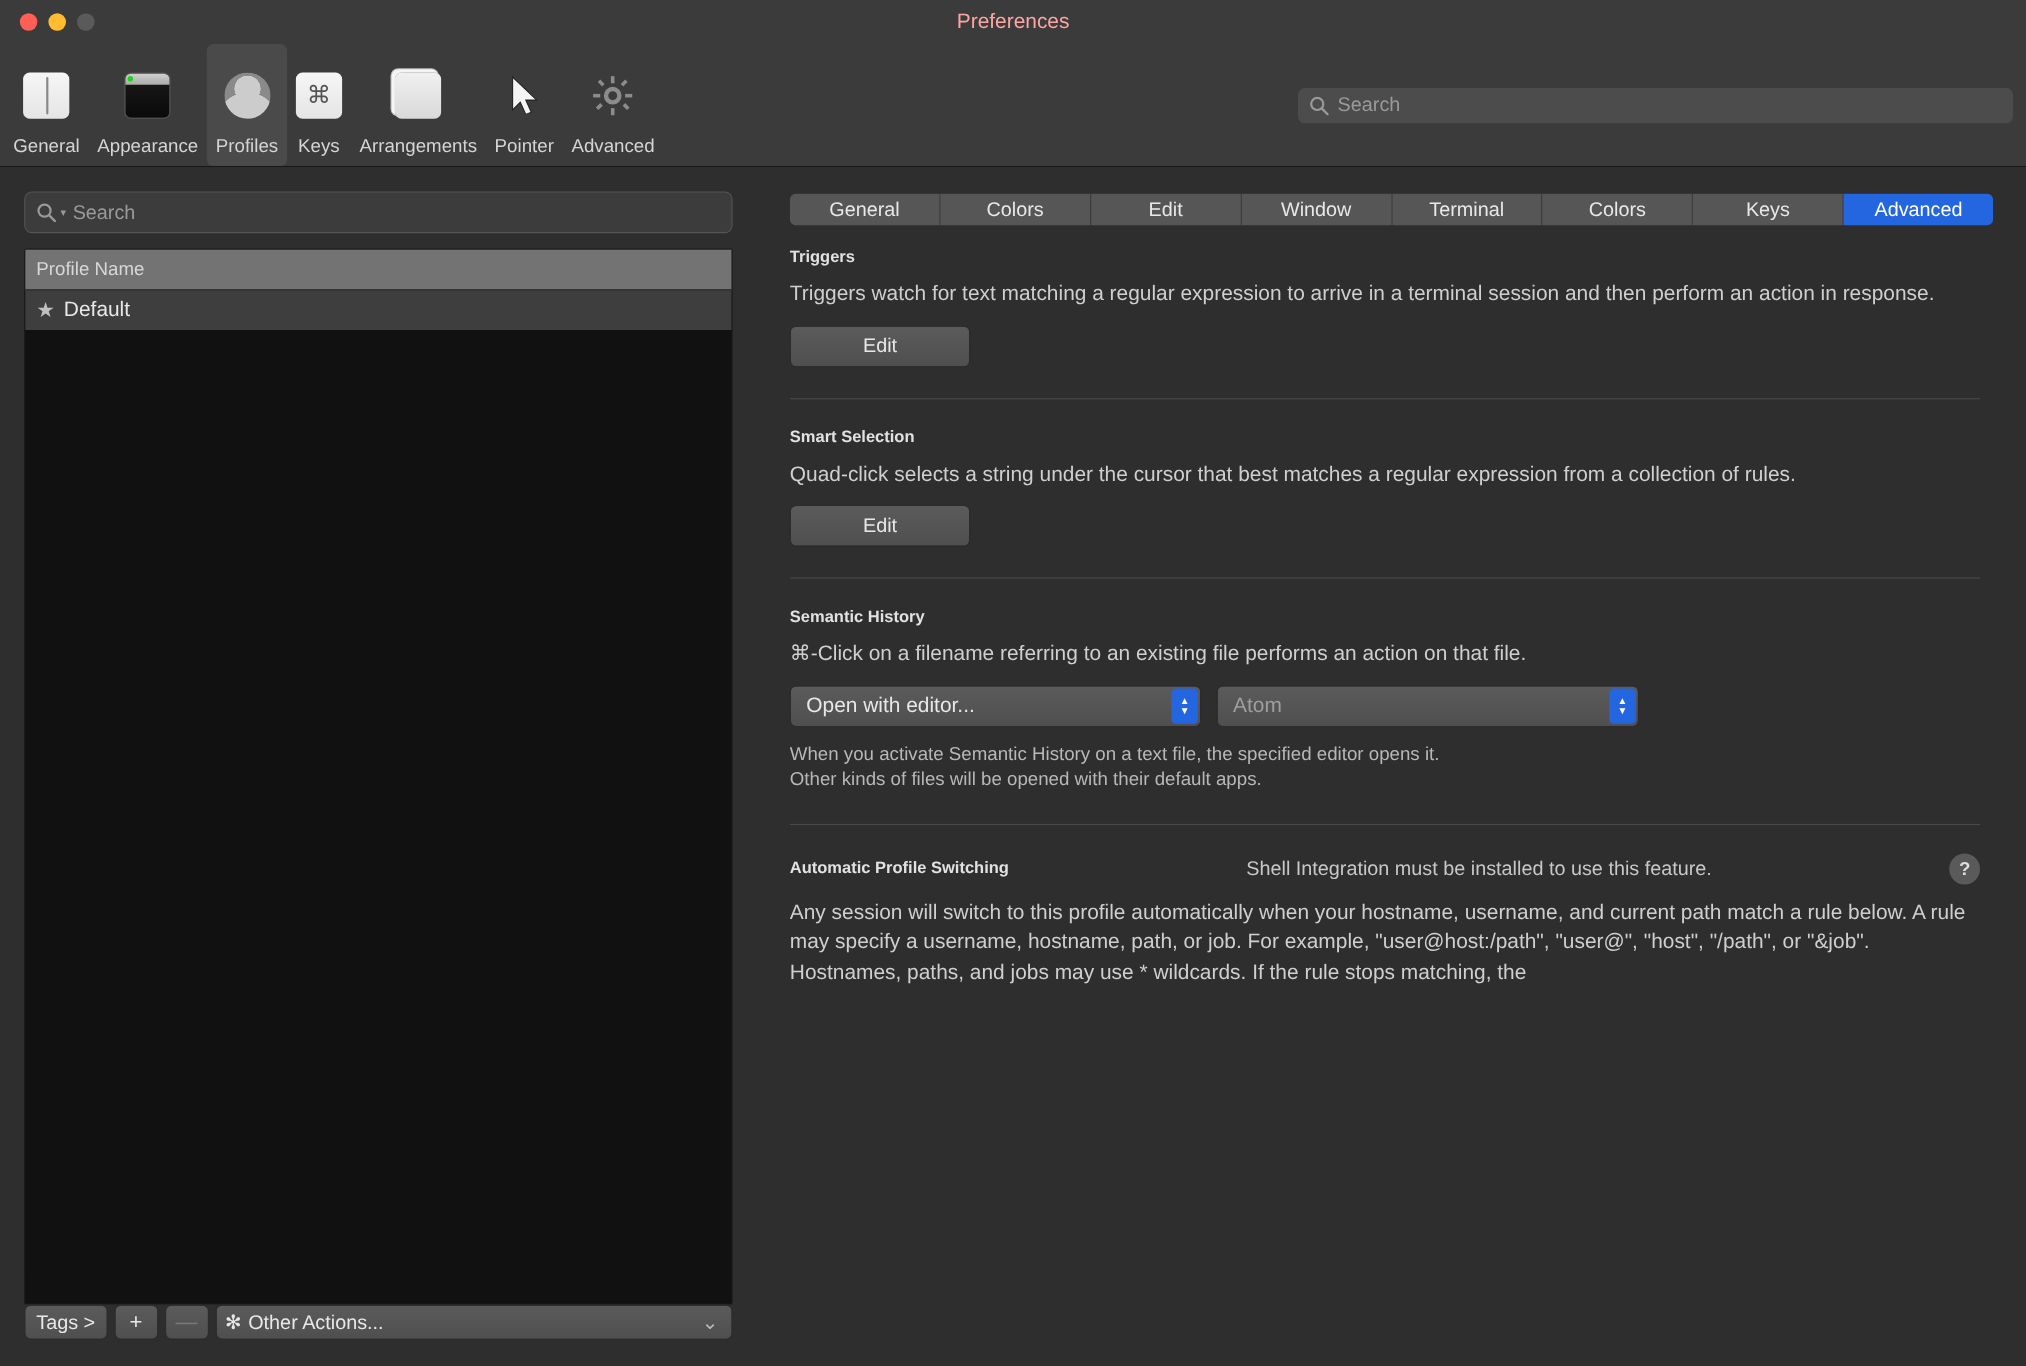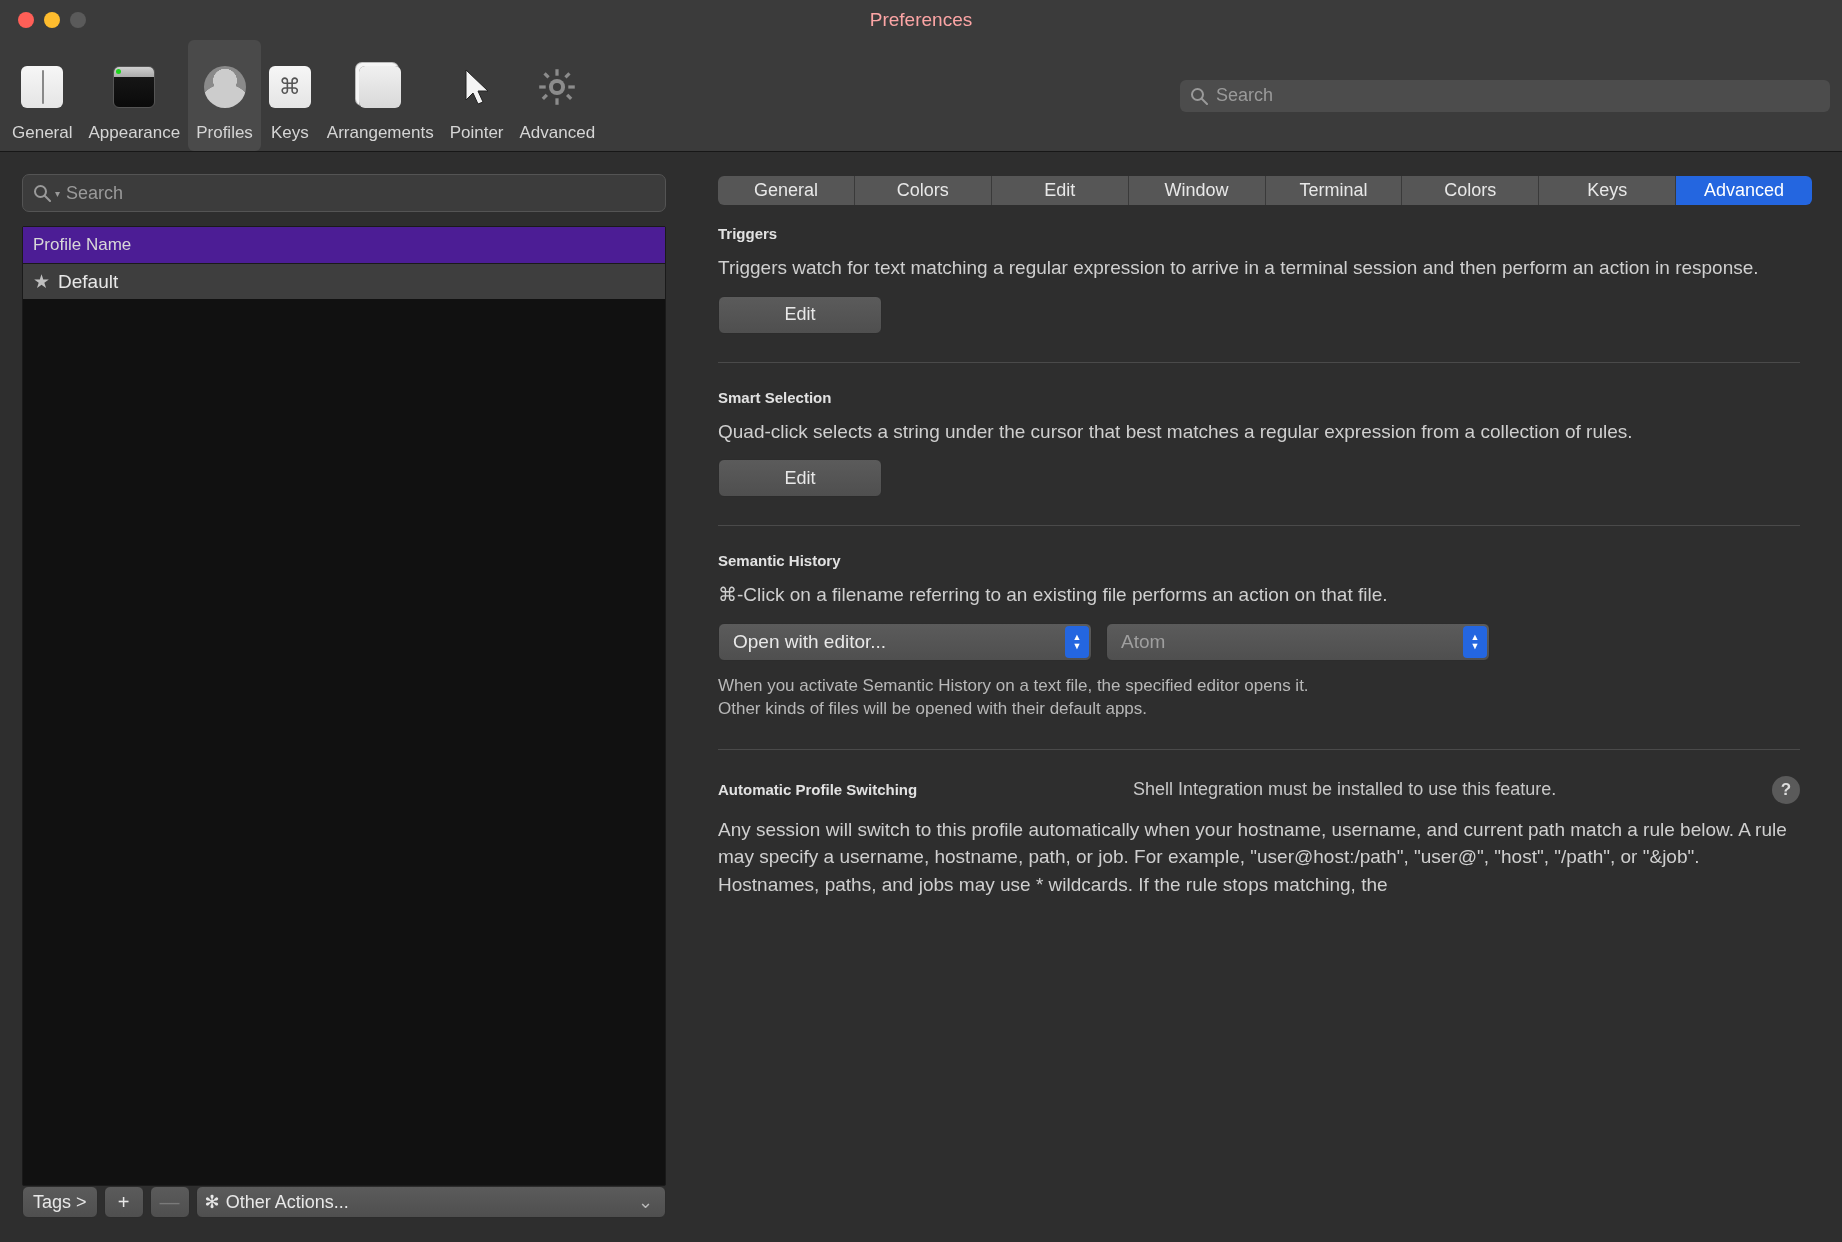--- a/index.html
+++ b/index.html
@@ -149,21 +149,21 @@
   margin-top: 14px;
   flex: 1;
   border: 1px solid #1a1a1a;
   background: #111;
   border-radius: 2px;
   display: flex;
   flex-direction: column;
   min-height: 0;
 }
 .profile-header {
-  background: #4c1d95;
+  background: #737373;
   padding: 8px 10px;
   font-size: 17px;
   color: #d8d8d8;
   border-bottom: 1px solid #1a1a1a;
   font-weight: 500;
 }
 .profile-row {
   display: flex;
   align-items: center;
   padding: 6px 10px;

